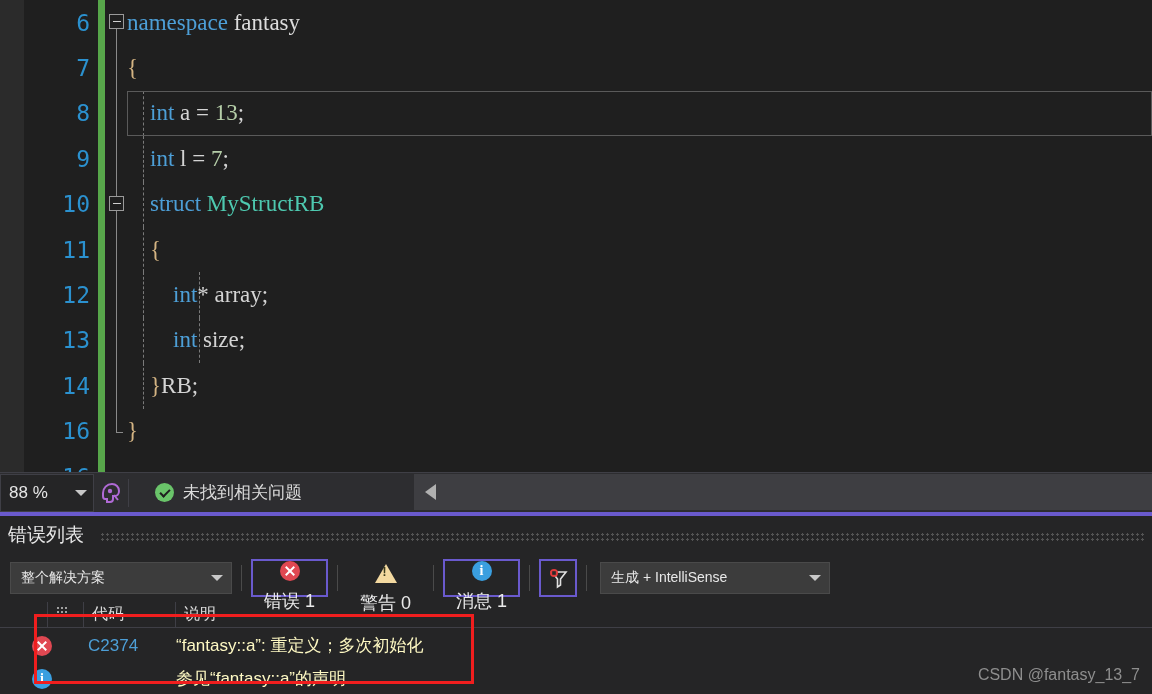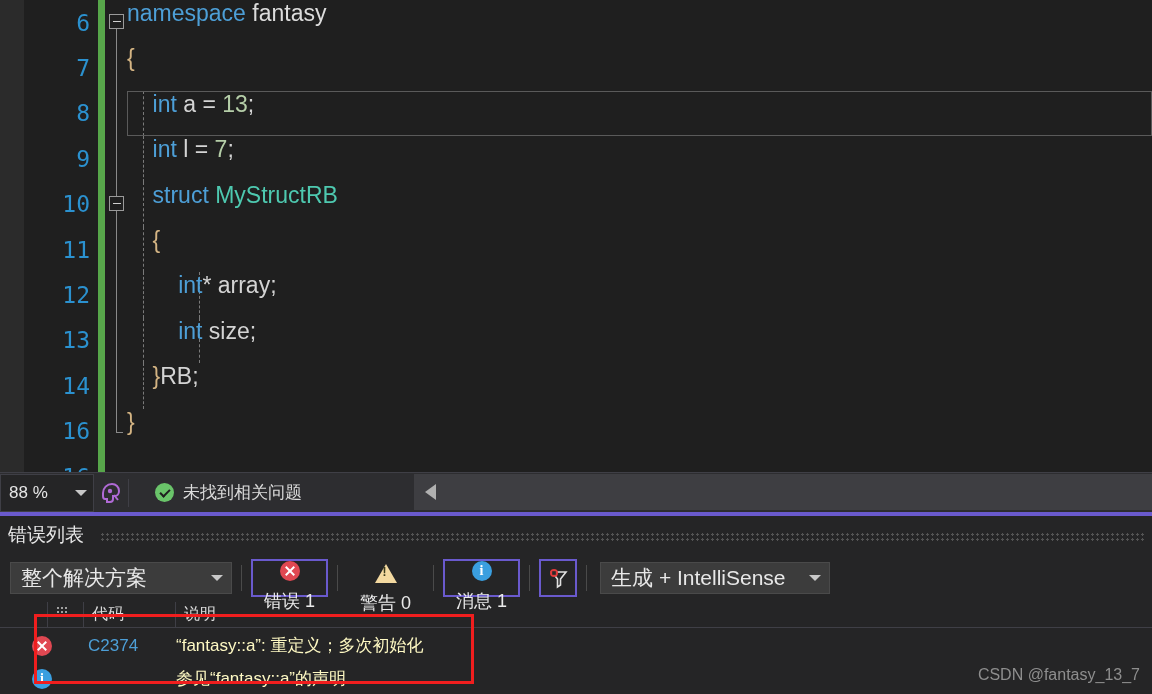--- a/index.html
+++ b/index.html
@@ -47,22 +47,22 @@
     background: #8a8a8a;
   }
   .foldline.start { top: 28px; height: 17.4px; }
   .foldline.endcap { height: 24px; }
   .foldline.endcap::after {
     content: ""; position: absolute; left: 0; top: 23px;
     width: 7px; height: 1px; background: #8a8a8a;
   }
   .codecell {
     flex: 1 1 auto; position: relative; height: 45.4px;
-    font-family: Liberation Sans, sans-serif; font-size: 23px;
-    white-space: pre; display: flex; 
+    font-family: Liberation Serif, serif; font-size: 23px;
+    white-space: pre; display: flex; align-items: center;
     color: #d4d4d4;
   }
   .codetext { position: relative; z-index: 2; padding-left: 0px; }
   .guide {
     position: absolute; top: 0; width: 0px; height: 45.4px; z-index: 1;
     border-left: 1px dashed #7a7a7a;
   }
   .g1 { left: 16px; }
   .g2 { left: 72px; }
   .cur-line {
@@ -132,21 +132,21 @@
       radial-gradient(circle, #5c5c5c 1px, transparent 1.2px);
     background-size: 5px 5px; opacity: .85;
   }
   .toolbar {
     position: absolute; left: 0; top: 40px; width: 1152px; height: 44px;
     display: flex; align-items: center; padding-left: 10px; gap: 0px;
   }
   .dd {
     height: 32px; background: #3c3c3c; border: 1px solid #4a4a4a;
     display: flex; align-items: center; justify-content: space-between;
-    padding: 0 8px 0 10px; color: #e8e8e8; font-size: 21px;
+    padding: 0 8px 0 10px; color: #e8e8e8; font-size: 14px;
   }
   .dd-scope { width: 222px; }
   .dd-build { width: 230px; margin-left: 4px; }
   .tbsep { width: 1px; height: 26px; background: #4a4a4a; margin: 0 9px; }
   .tbbtn {
     height: 38px; display: flex; align-items: center; gap: 8px;
     padding: 0 11px; color: #eaeaea; font-size: 18px; border: 2px solid transparent; flex-direction: column;
   }
   .tbbtn.hl { border-color: #6a5acd; }
   .ico-err {

